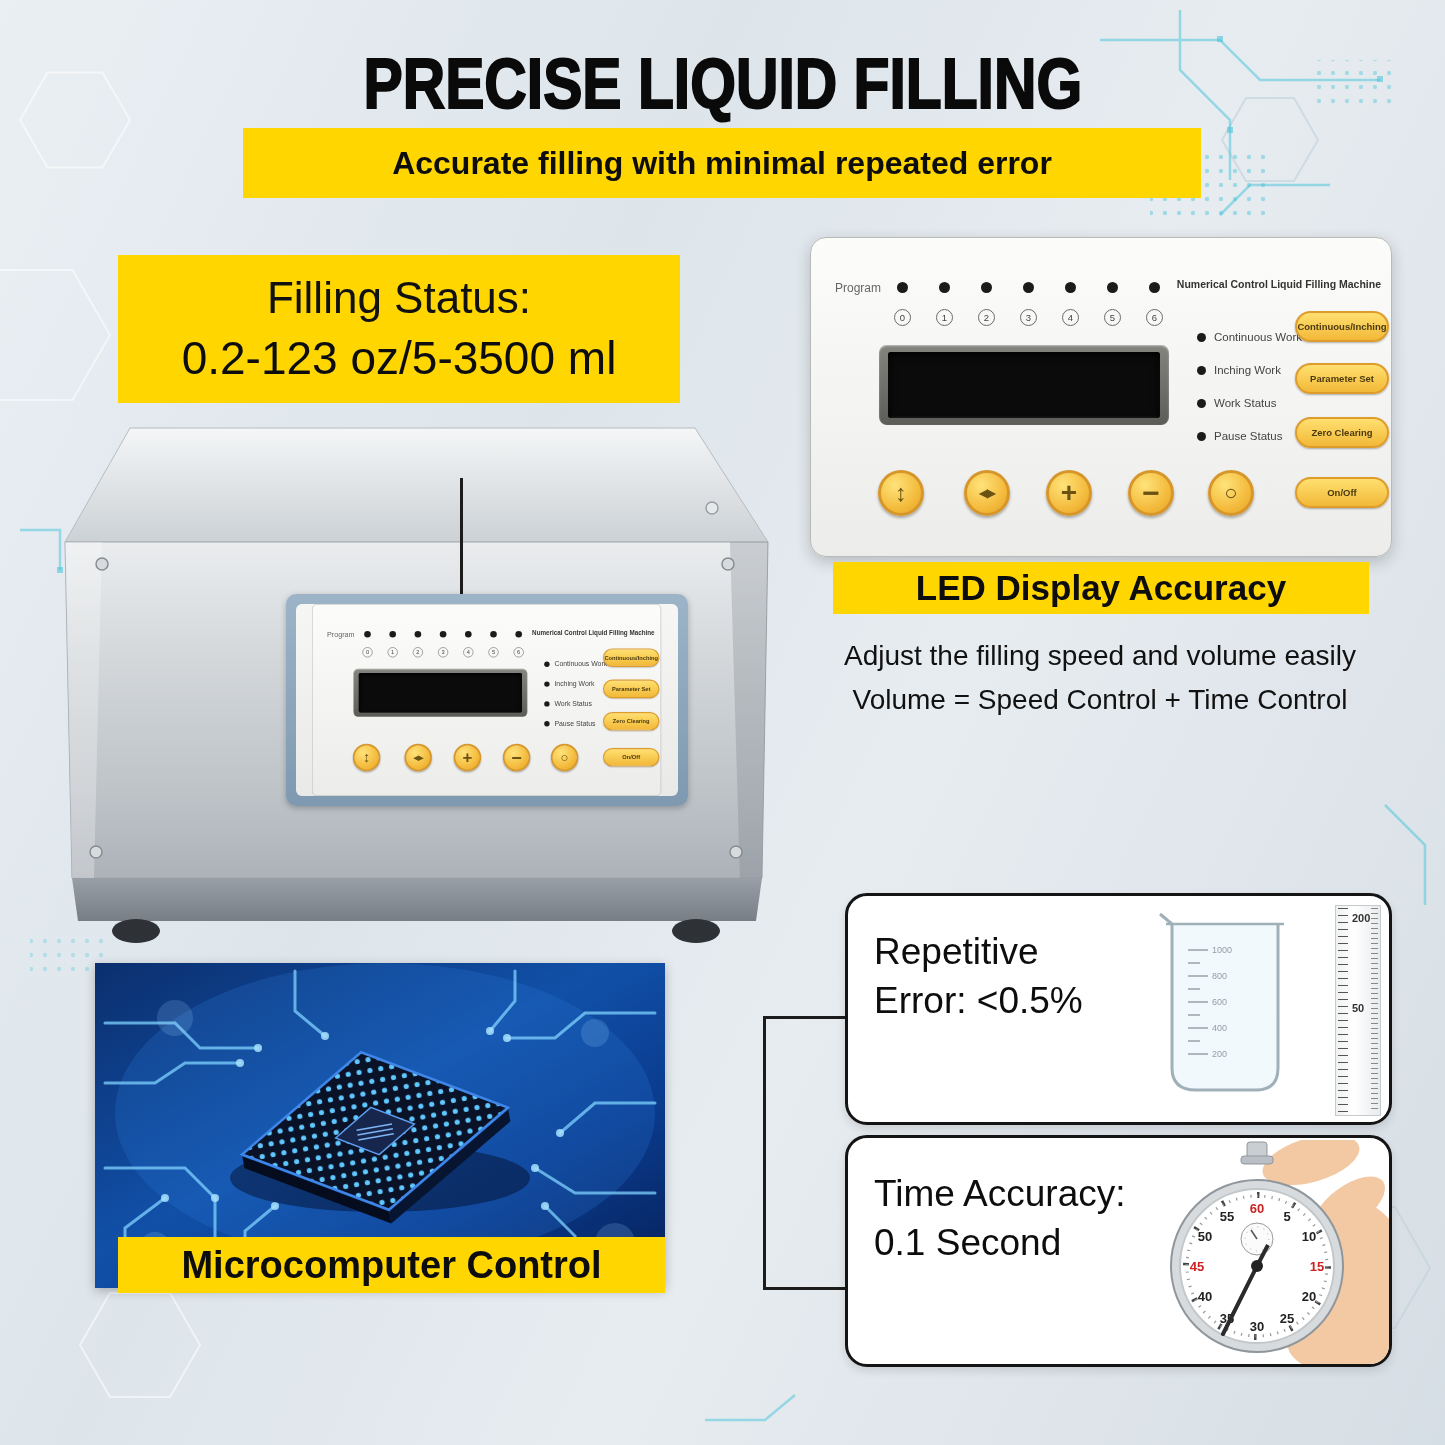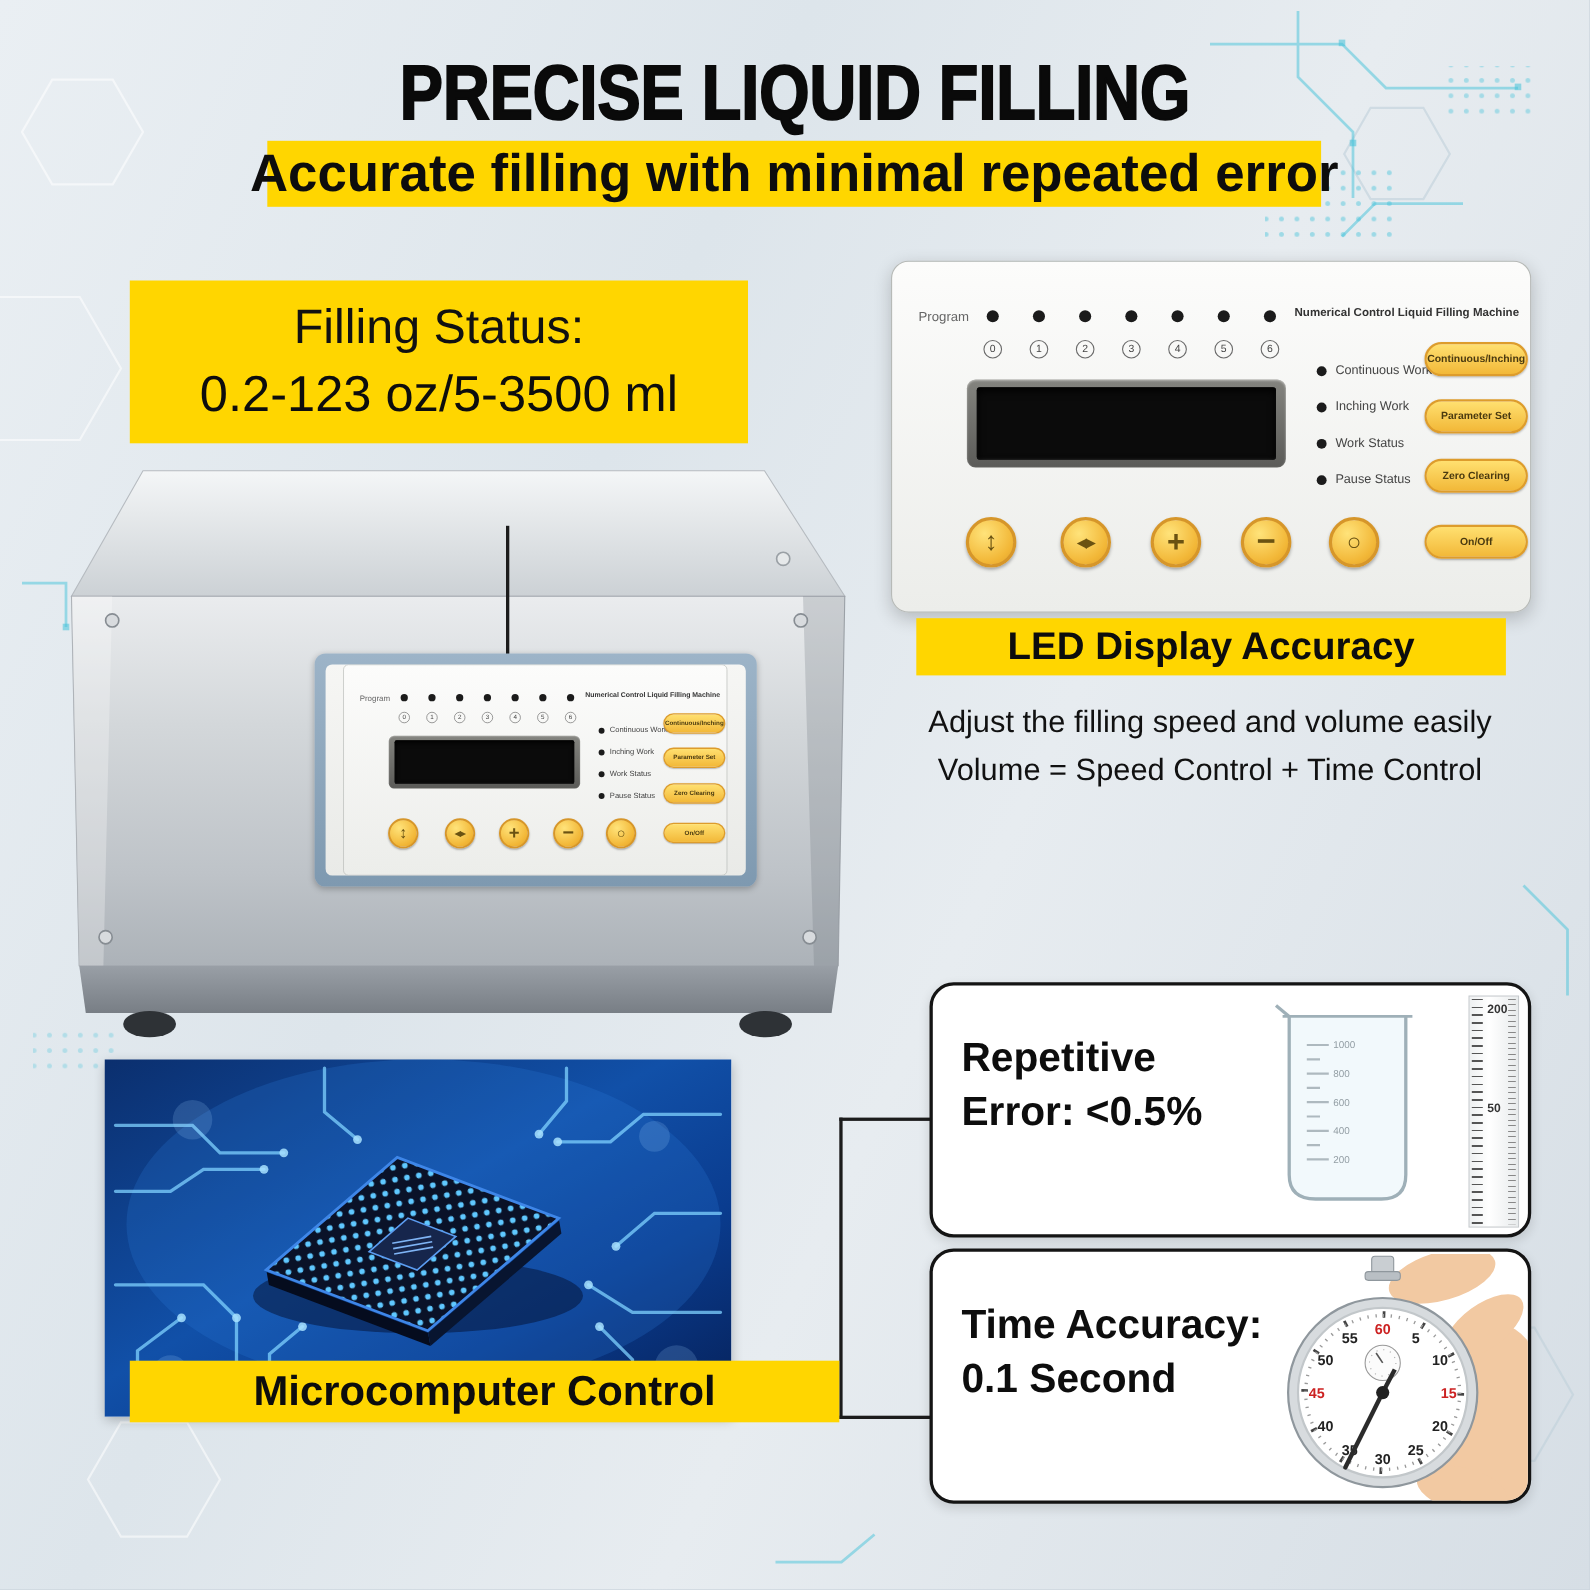--- a/index.html
+++ b/index.html
@@ -8,21 +8,21 @@
   .stage{position:relative;width:1445px;height:1445px;overflow:hidden;
     background:linear-gradient(115deg,#eaeff3 0%,#dde5eb 35%,#e7ecf0 60%,#d6dee5 100%);}
   .bg{position:absolute;left:0;top:0;z-index:0;}
 
   
   .title{position:absolute;top:34px;left:0;width:100%;text-align:center;
     font-size:70px;font-weight:bold;color:#0a0a0a;z-index:3;margin-top:10px;}
   .title span{display:inline-block;transform:scaleX(.84);-webkit-text-stroke:2px #0a0a0a;white-space:nowrap;}
   .banner{position:absolute;background:#ffd600;color:#0d0d0d;font-weight:bold;
     display:flex;align-items:center;justify-content:center;z-index:4;white-space:nowrap;}
-  .subtitle{left:243px;top:128px;width:958px;height:60px;font-size:48px;}
+  .subtitle{left:243px;top:128px;width:958px;height:70px;font-size:32px;}
   .volume-box{position:absolute;left:118px;top:255px;width:562px;height:148px;background:#ffd600;
     z-index:4;display:flex;flex-direction:column;align-items:center;justify-content:center;gap:8px;}
   .volume-box .vl1{font-size:44px;color:#111;}
   .volume-box .vl2{font-size:46px;font-weight:normal;color:#0d0d0d;}
 
   
   .conn{position:absolute;background:#1c1c1c;z-index:2;}
   .connA{left:460px;top:478px;width:3px;height:120px;}
   .connBv{left:763px;top:1016px;width:3px;height:274px;}
   .connBh1{left:763px;top:1016px;width:84px;height:3px;}
@@ -74,28 +74,28 @@
 
   
   .led-banner{left:833px;top:562px;width:536px;height:52px;font-size:35px;}
   .led-caption{position:absolute;left:790px;top:640px;width:620px;text-align:center;z-index:3;color:#111;}
   .led-caption .c1{font-size:28px;}
   .led-caption .c2{font-size:28px;margin-top:12px;}
 
   
   .circuit{position:absolute;left:95px;top:963px;width:570px;height:325px;z-index:2;
     box-shadow:0 3px 10px rgba(0,0,0,.25);}
-  .micro-banner{left:118px;top:1237px;width:645px;height:56px;font-size:38px;z-index:5;}
+  .micro-banner{left:118px;top:1237px;width:547px;height:56px;font-size:38px;z-index:5;}
 
   
   .card{position:absolute;width:547px;height:232px;background:#fff;border:3px solid #141414;
     border-radius:22px;overflow:hidden;z-index:3;box-shadow:0 4px 10px rgba(0,0,0,.12);}
   .card1{left:845px;top:893px;}
   .card2{left:845px;top:1135px;}
-  .card-text{position:absolute;left:26px;top:42px;font-size:37px;font-weight:bold;color:#0d0d0d;line-height:1.32;}
+  .card-text{position:absolute;left:26px;top:32px;font-size:37px;font-weight:normal;color:#0d0d0d;line-height:1.32;}
   .beaker{position:absolute;left:296px;top:14px;}
   .ruler{position:absolute;right:8px;top:9px;width:46px;height:211px;
     background:linear-gradient(90deg,#eef0f1,#ffffff 40%,#e8ebec);border:1px solid #c6cacd;}
   .ruler .t-l{position:absolute;left:2px;top:2px;bottom:2px;width:10px;
     background:repeating-linear-gradient(180deg,#555 0 1.5px,transparent 1.5px 7px);}
   .ruler .t-r{position:absolute;right:2px;top:2px;bottom:2px;width:7px;
     background:repeating-linear-gradient(180deg,#888 0 1px,transparent 1px 5px);}
   .ruler .rl{position:absolute;left:16px;font-size:11px;font-weight:bold;color:#333;}
   .rl1{top:6px;} .rl2{top:96px;font-size:13px;}
   .watch{position:absolute;right:0px;top:2px;}

